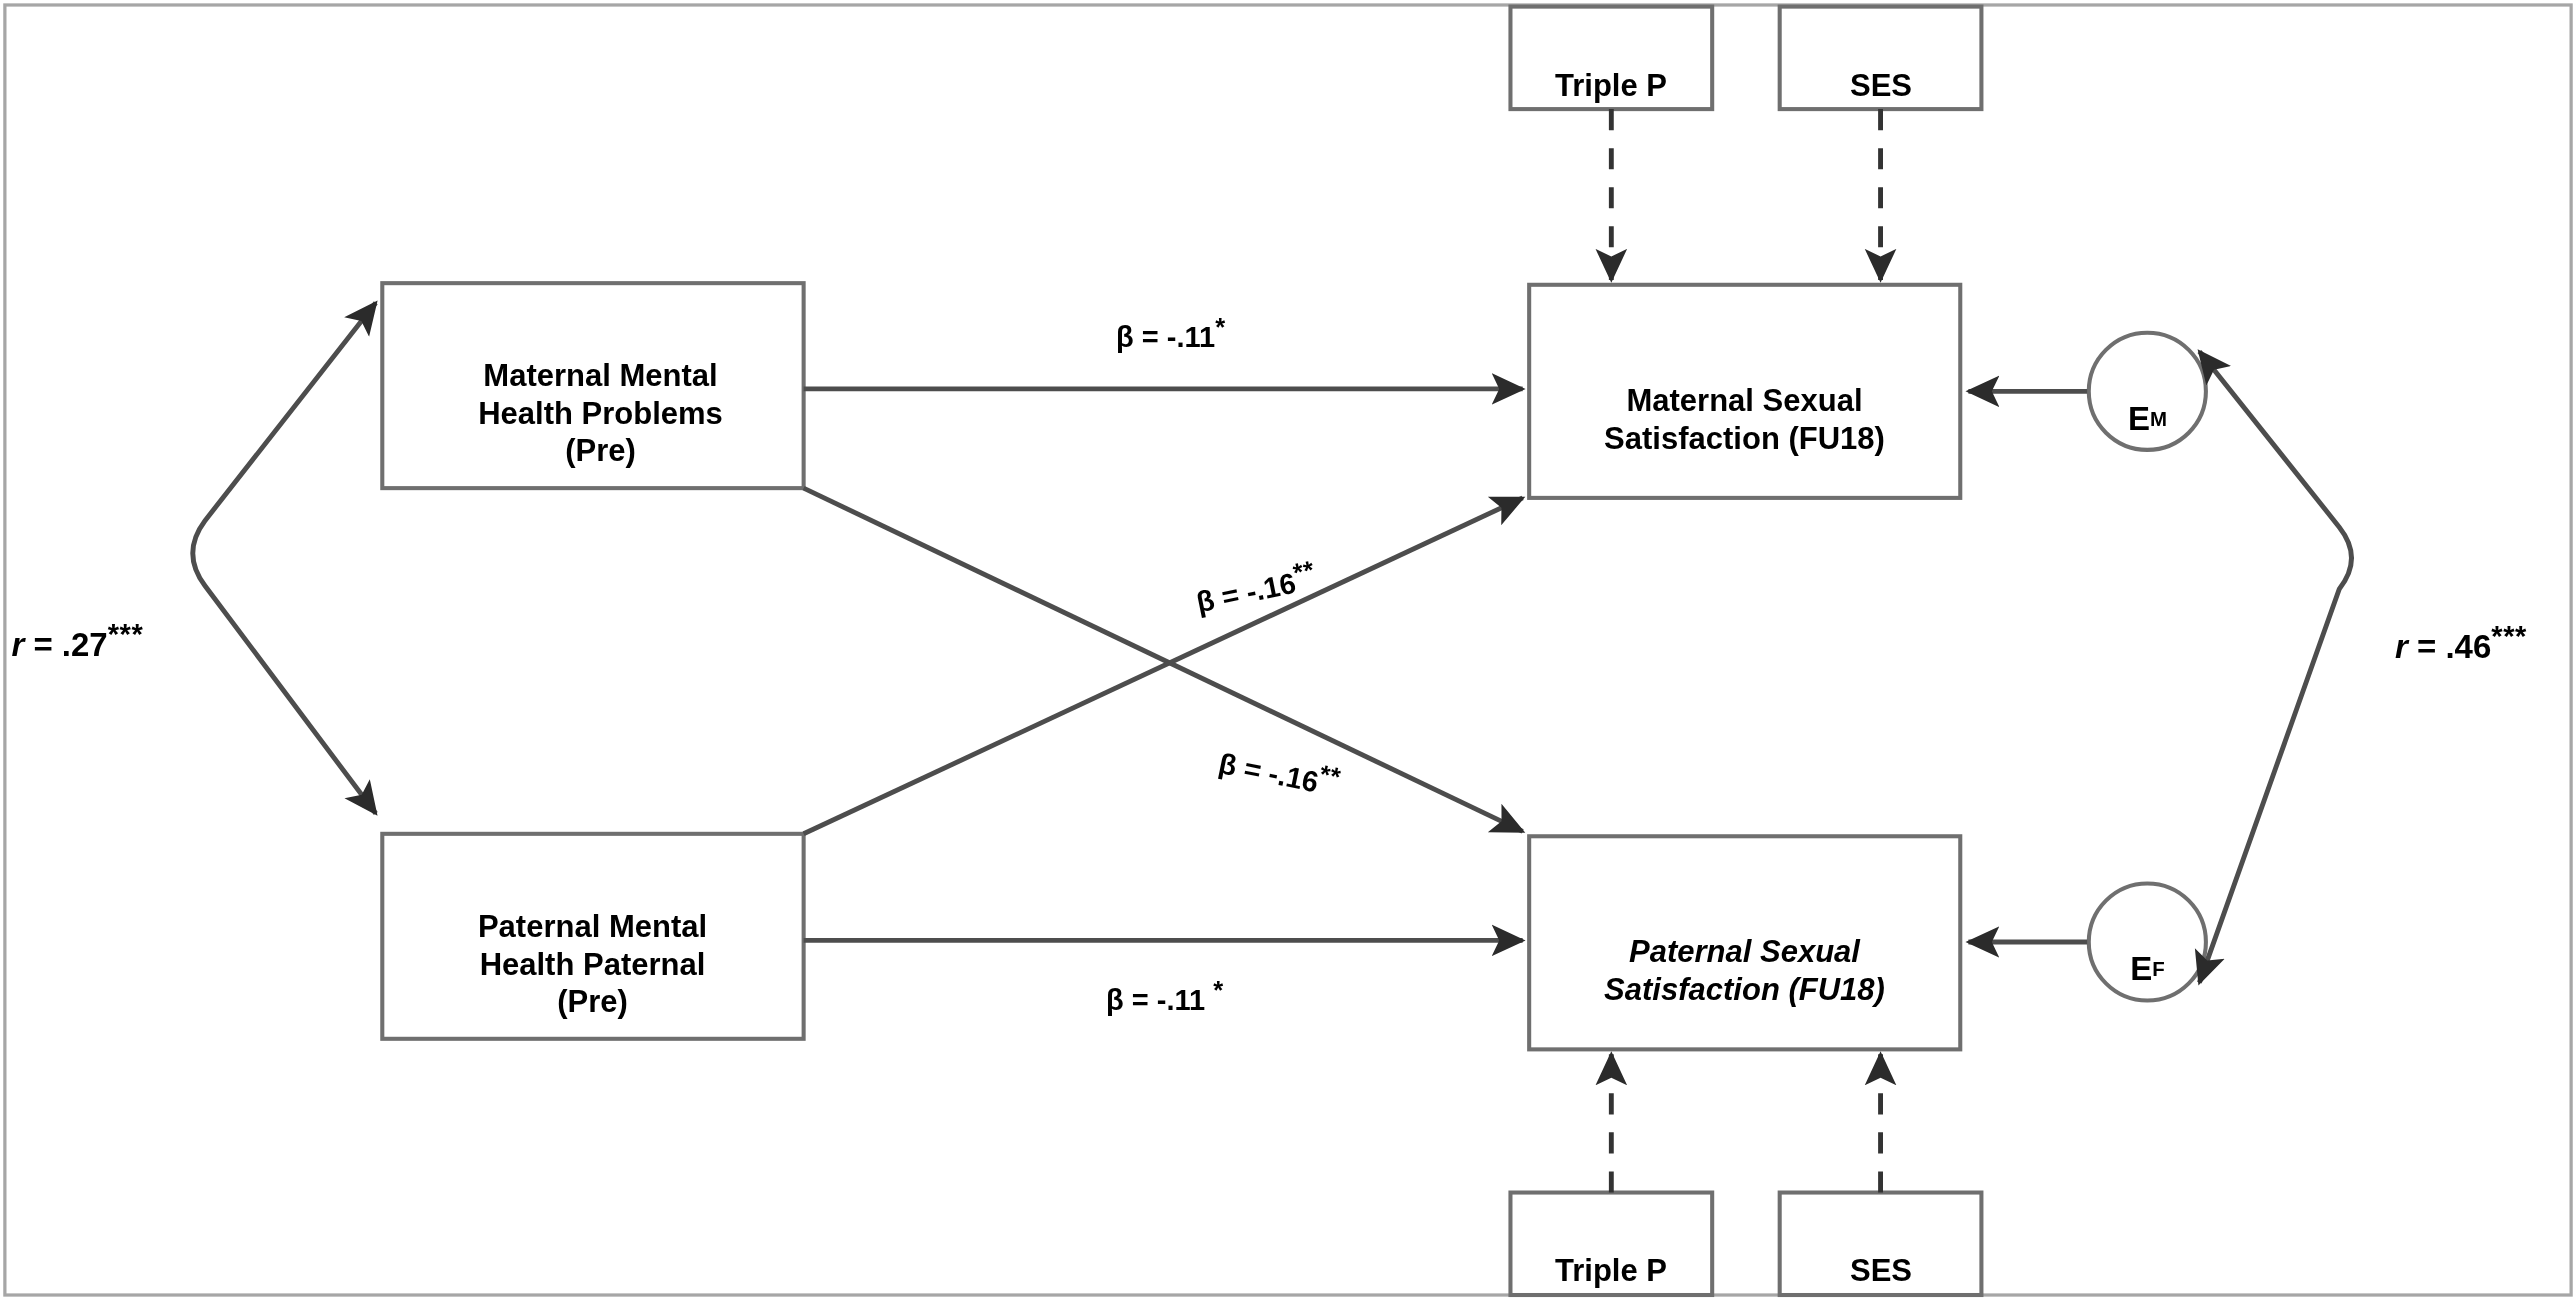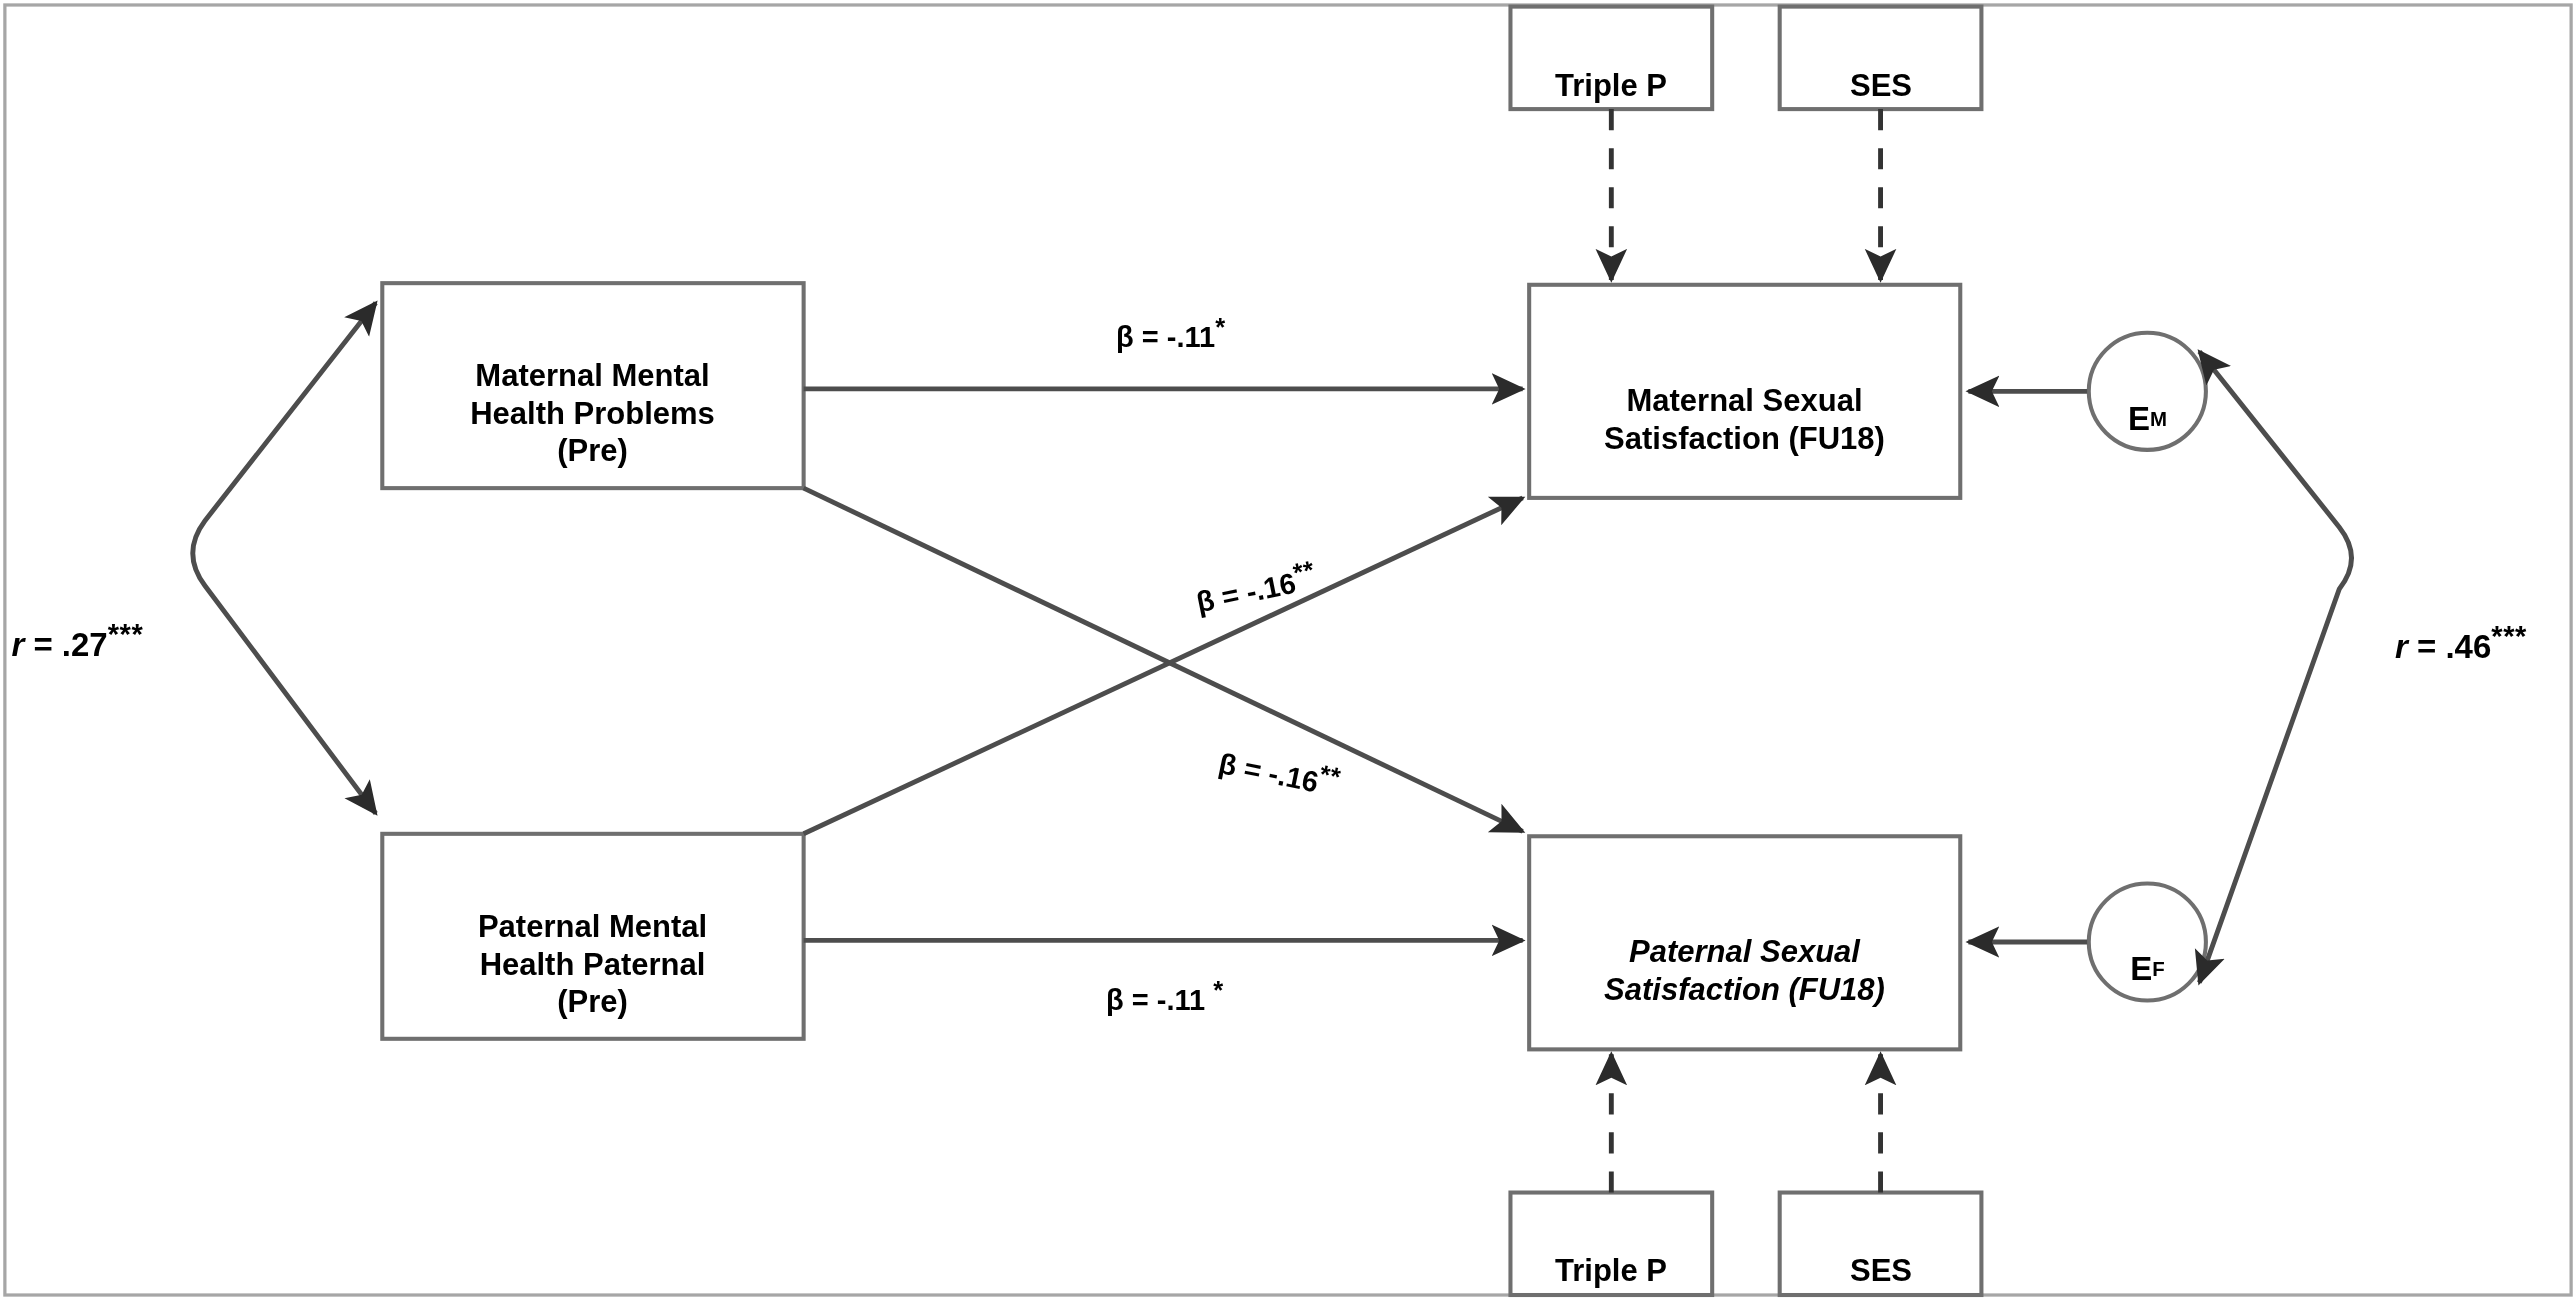--- a/index.html
+++ b/index.html
@@ -100,21 +100,21 @@
              Q 2906 686 2876 724
              L 2704 1208" fill="none" stroke="#4d4d4d" stroke-width="6" marker-start="url(#arrow)" marker-end="url(#arrow)"></path>
   </svg>
 
   <div class="node-label small-box-label" style="left:1510px;top:6.5px;width:202px;height:102px;">Triple P</div>
   <div class="node-label small-box-label" style="left:1780px;top:6.5px;width:202px;height:102px;">SES</div>
 
   <div class="node-label small-box-label" style="left:1510px;top:1192px;width:202px;height:102px;">Triple P</div>
   <div class="node-label small-box-label" style="left:1780px;top:1192px;width:202px;height:102px;">SES</div>
 
-  <div class="node-label box-label" style="left:382px;top:283px;width:421px;height:205px;">Maternal Mental
+  <div class="node-label box-label" style="left:382px;top:283px;width:421px;height:205px;padding-left:8px;">Maternal Mental
 Health Problems
 (Pre)</div>
   <div class="node-label box-label" style="left:382px;top:834px;width:421px;height:205px;">Paternal Mental
 Health Paternal
 (Pre)</div>
 
   <div class="node-label box-label" style="left:1529px;top:285px;width:431px;height:213px;">Maternal Sexual
 Satisfaction (FU18)</div>
   <div class="node-label box-label" style="left:1529px;top:836px;width:431px;height:213px;font-style:italic;">Paternal Sexual
 Satisfaction (FU18)</div>

